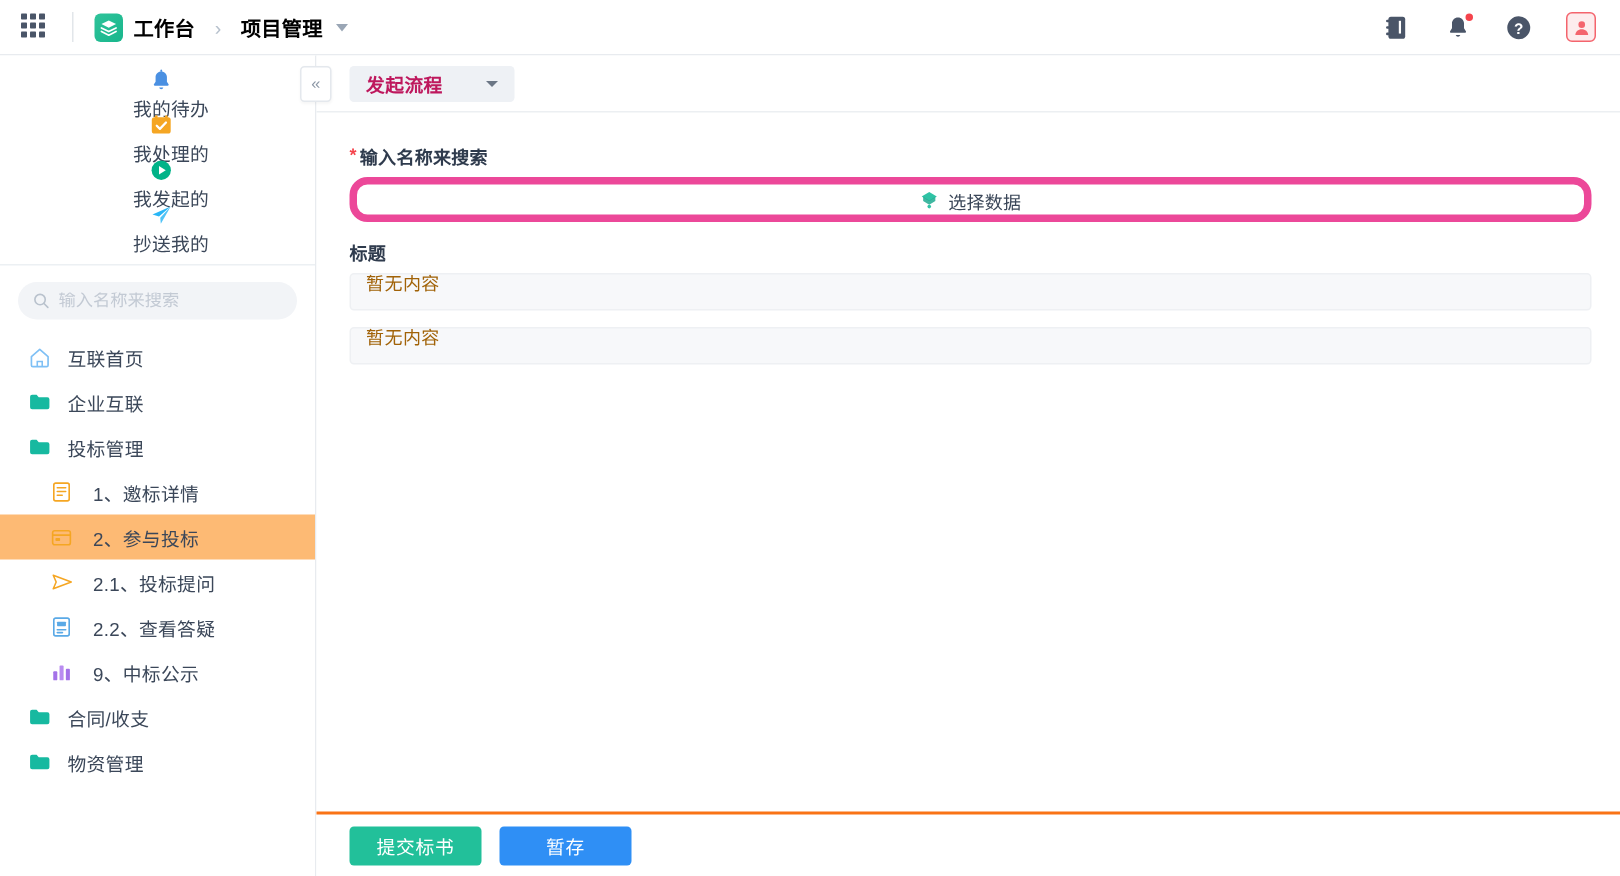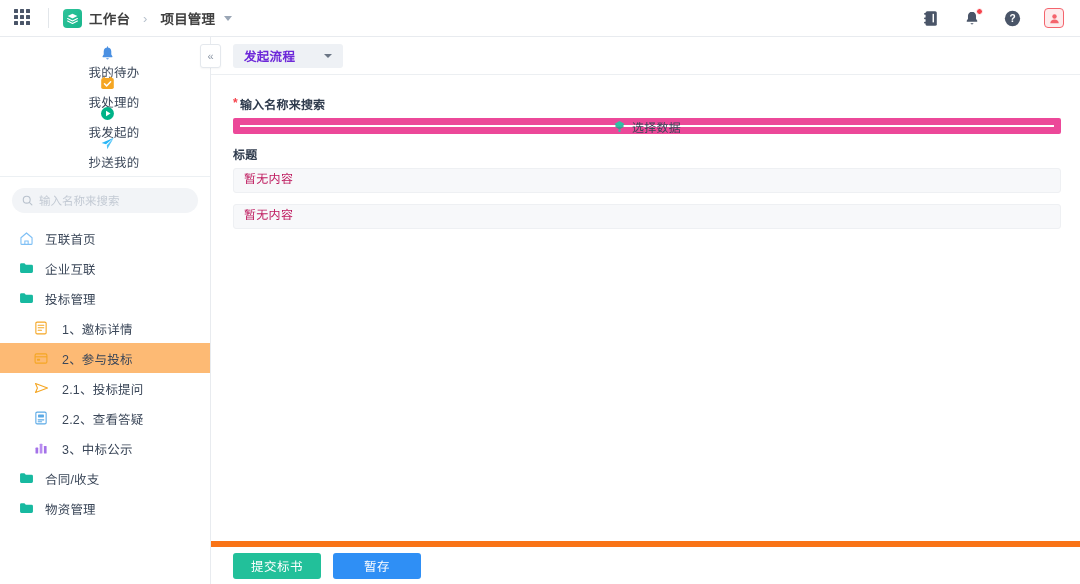--- a/index.html
+++ b/index.html
@@ -43,21 +43,21 @@
   }
   .app-logo {
     width: 19px; height: 19px; border-radius: 4px;
     background: linear-gradient(135deg, #2fc39a, #18b68c);
     display: flex; align-items: center; justify-content: center;
     margin-right: 7px;
     flex-shrink: 0;
   }
   .app-logo svg { display: block; }
   .crumb {
-    font-size: 13.5px; color: #404040; font-weight: 600;
+    font-size: 13.5px; color: #000000; font-weight: 600;
     letter-spacing: .2px; white-space: nowrap;
   }
   .crumb-arrow {
     font-size: 13px; color: #b6c0cc; margin: 0 13px;
     font-weight: 400;
   }
   .crumb-caret {
     width: 0; height: 0; margin-left: 9px;
     border-left: 4.5px solid transparent;
     border-right: 4.5px solid transparent;
@@ -163,21 +163,21 @@
     display: flex; align-items: center;
     padding-left: 22px;
   }
   .flow-tab {
     height: 24px; background: #eef1f5;
     border-radius: 3px; display: flex; align-items: center;
     padding: 0 11px; cursor: pointer; min-width: 110px;
     justify-content: space-between;
   }
   .flow-tab span.lbl {
-    font-size: 12.5px; color: #6d28d9; font-weight: 600;
+    font-size: 12.5px; color: #be185d; font-weight: 600;
     letter-spacing: .3px;
   }
   .chev-down {
     width: 0; height: 0; margin-left: 22px;
     border-left: 4px solid transparent;
     border-right: 4px solid transparent;
     border-top: 4.5px solid #6b7685;
   }
 
   .form-area { flex: 1; padding: 20px 19px 0 22px; overflow-y: auto; }
@@ -185,38 +185,38 @@
   .f-label {
     font-size: 12px; color: #2f3b4d; font-weight: 600;
     margin-bottom: 6px; display: flex; align-items: center;
     letter-spacing: .2px;
   }
   .req-star {
     color: #f5434c; font-size: 12px; margin-right: 2px;
     line-height: 1; position: relative; top: -1px;
   }
   .picker-input {
-    height: 16px; background: #ffffff;
-    border: 7px solid #ec4899; border-radius: 2px;
+    height: 30px; background: #ffffff;
+    border: 5px solid #ec4899; border-radius: 12px;
     display: flex; align-items: center; justify-content: center;
     cursor: pointer; position: relative;
   }
   .picker-inner { display: flex; align-items: center; gap: 6px; }
   .picker-text { font-size: 12px; color: #3b4759; letter-spacing: .2px; }
   .ro-input {
     height: 25px; background: #f7f8fa;
     border: 1px solid #eef0f3; border-radius: 3px;
-    display: flex; align-items: flex-start;
-    padding: 0 10px;
-    font-size: 12px; color: #be185d; letter-spacing: .3px;
+    display: flex; align-items: flex-end;
+    padding: 10px 10px;
+    font-size: 12px; color: #a16207; letter-spacing: .3px;
   }
 
   .footer {
     height: 43px; min-height: 43px;
-    border-top: 6px solid #f97316;
+    border-top: 2px solid #f97316;
     display: flex; align-items: center;
     padding-left: 22px; gap: 12px;
     background: #fff;
   }
   .btn {
     height: 26px; min-width: 88px; border-radius: 3px;
     border: none; cursor: pointer; color: #fff;
     font-size: 12.5px; font-family: inherit; letter-spacing: .5px;
     display: flex; align-items: center; justify-content: center;
     padding: 0 14px;
@@ -440,21 +440,21 @@
         </div>
 
         <div class="nav-item child">
           <span class="nav-ico">
             <svg width="15" height="14" viewBox="0 0 20 18">
               <rect x="2" y="8.4" width="3.6" height="8" rx=".8" fill="#a472e8"></rect>
               <rect x="7.6" y="3.2" width="3.6" height="13.2" rx=".8" fill="#b98cf0"></rect>
               <rect x="13.2" y="6.2" width="3.6" height="10.2" rx=".8" fill="#a472e8"></rect>
             </svg>
           </span>
-          <span class="nav-label">3、中标公示</span>
+          <span class="nav-label">9、中标公示</span>
         </div>
 
 
         <div class="nav-item">
           <span class="nav-ico">
             <svg width="15" height="14" viewBox="0 0 20 18">
               <path d="M1.4 4.3a1.8 1.8 0 0 1 1.8-1.8h4l1.9 2.2h7.7a1.8 1.8 0 0 1 1.8 1.8v7.2
                        a1.8 1.8 0 0 1-1.8 1.8H3.2a1.8 1.8 0 0 1-1.8-1.8z" fill="#17b9a0"></path>
             </svg>
           </span>

